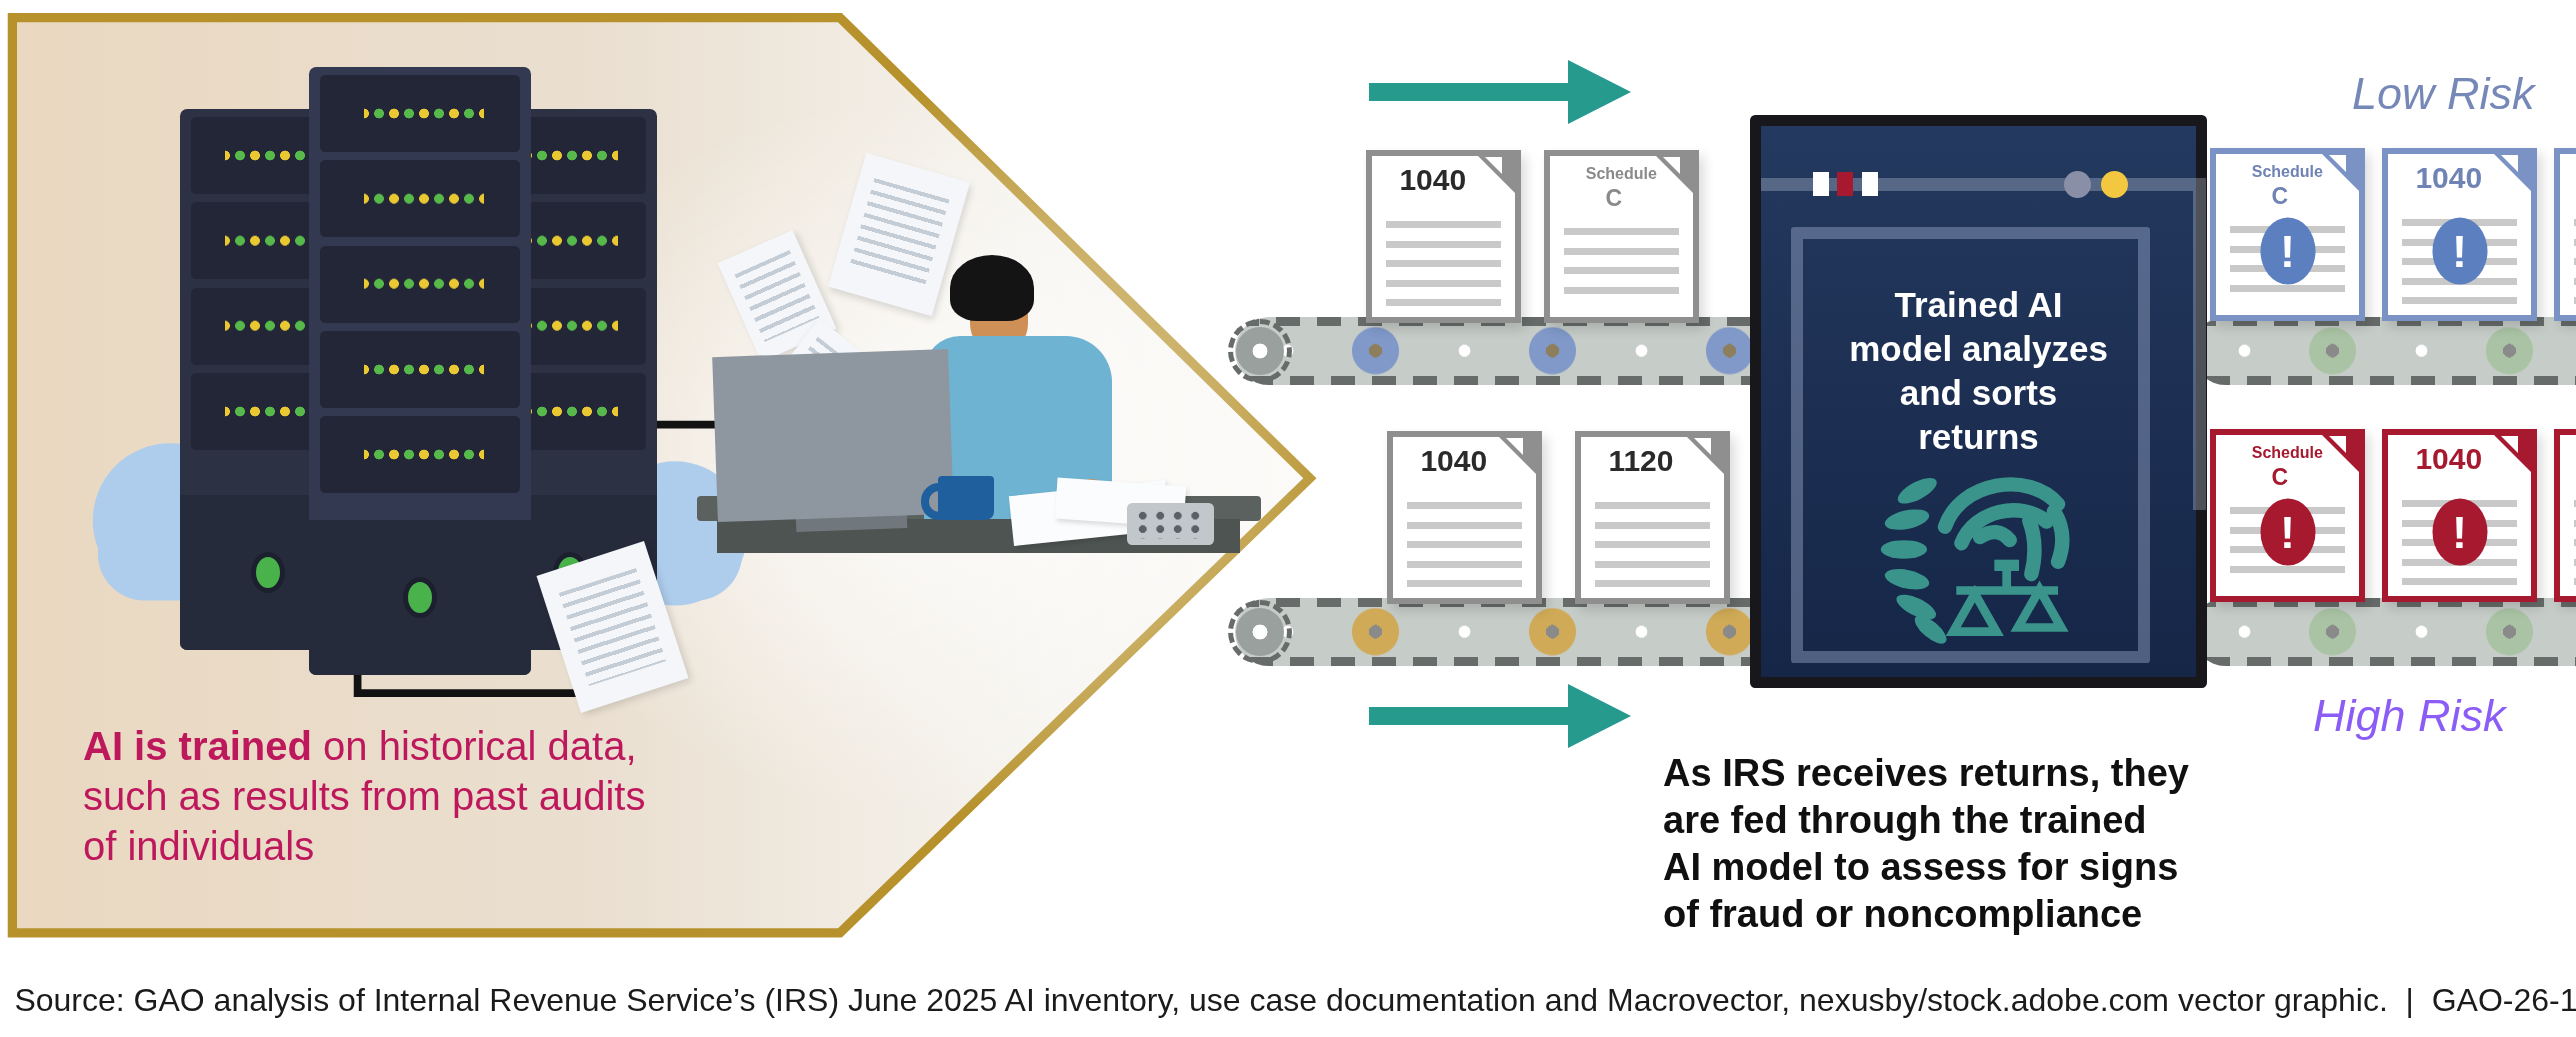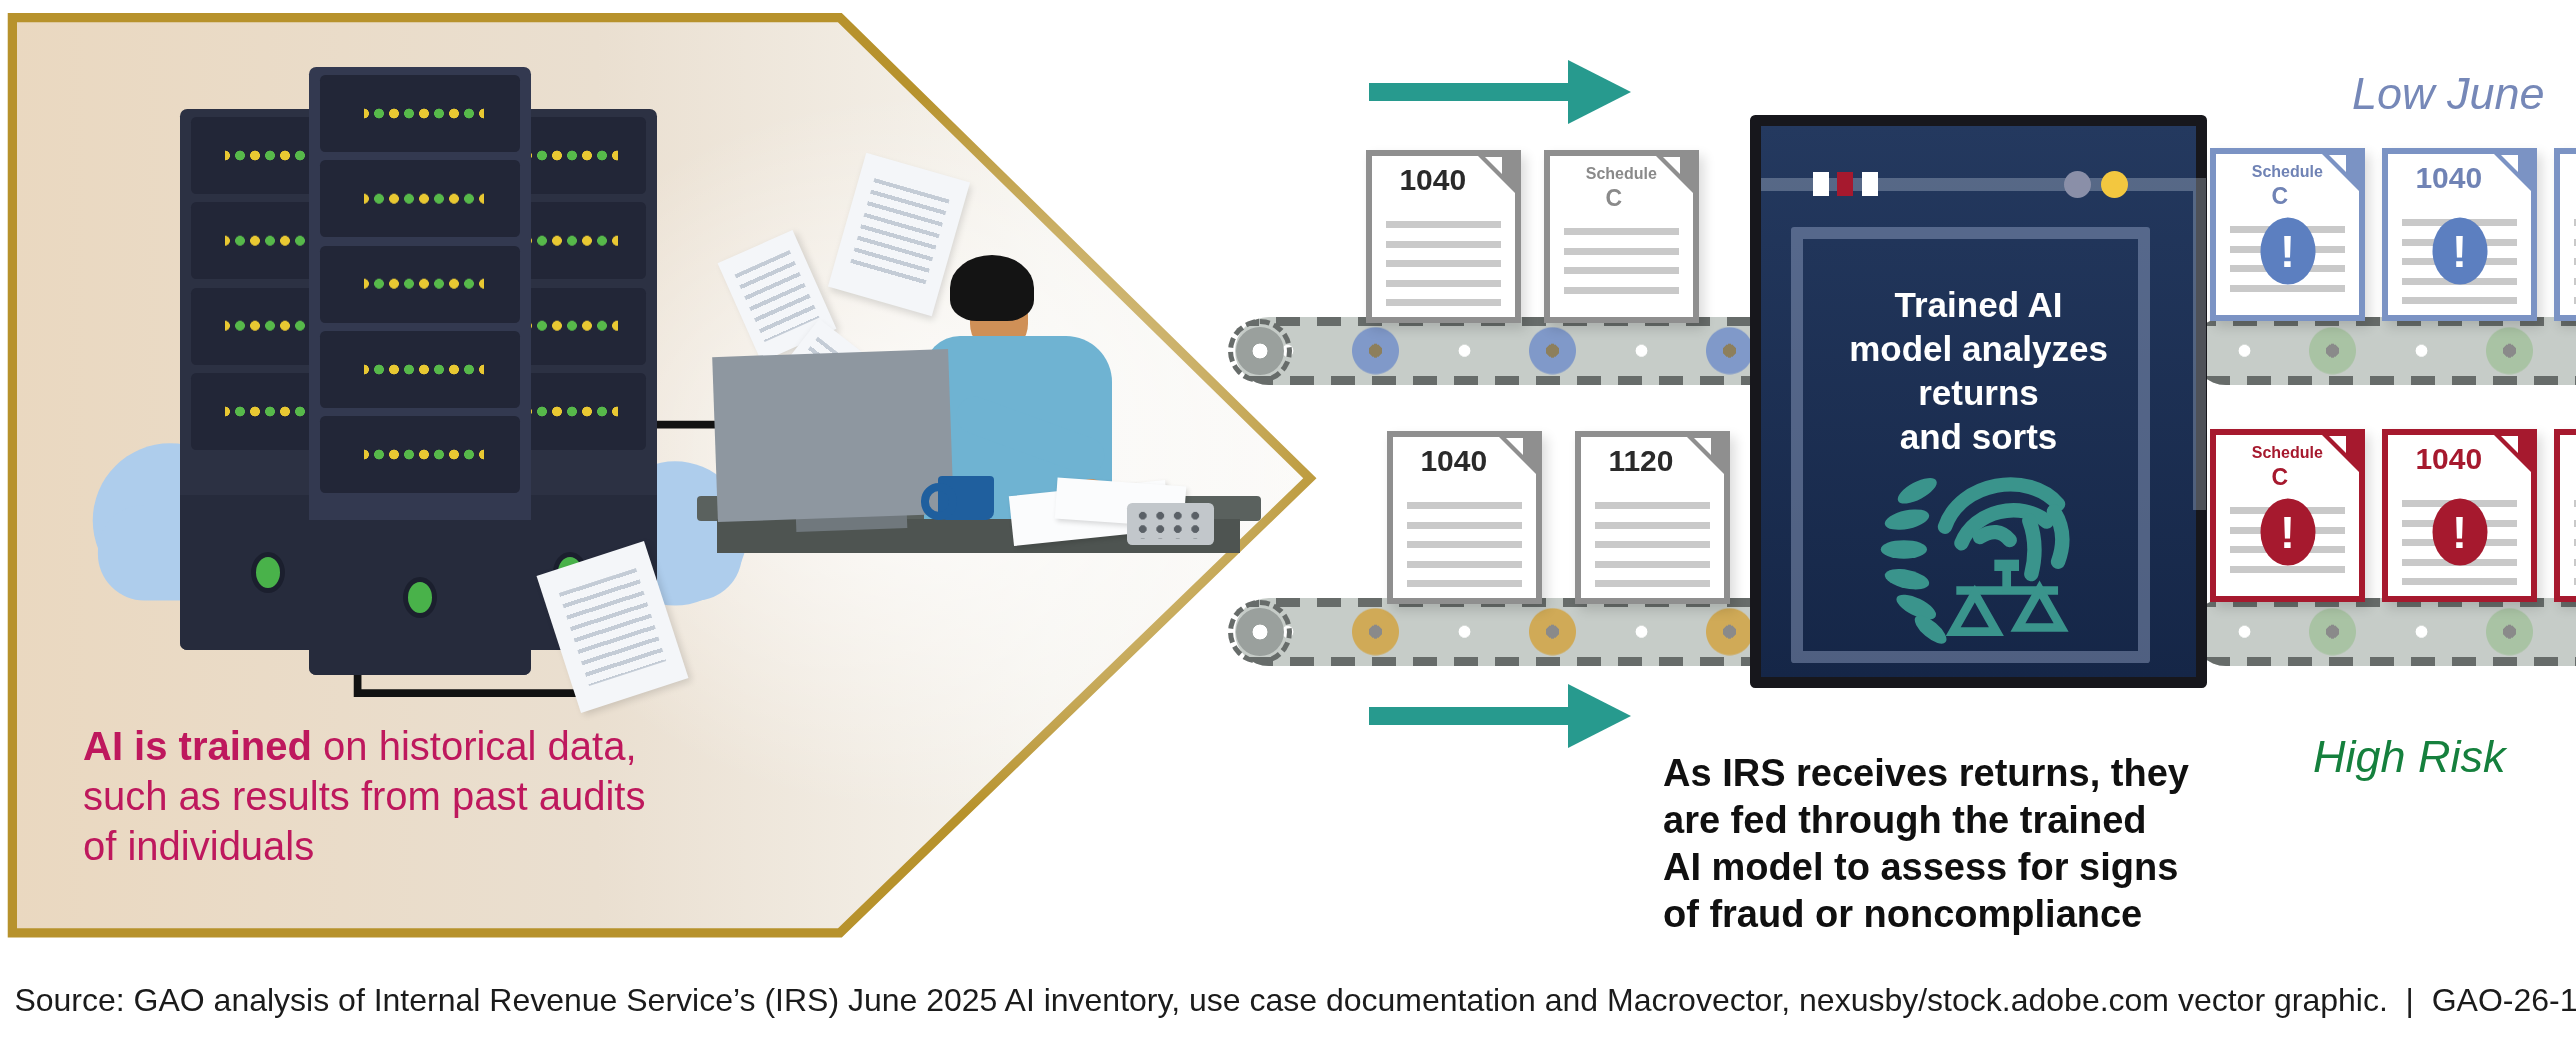--- a/index.html
+++ b/index.html
@@ -236,22 +236,22 @@
     <div class="frameL"></div>
     <div class="frame1"></div>
     <span class="sq" style="left:52px;background:#fff"></span>
     <span class="sq" style="left:76px;background:#a6192e"></span>
     <span class="sq" style="left:101px;background:#fff"></span>
     <span class="dot" style="left:303px;background:#8a8fa8"></span>
     <span class="dot" style="left:340px;background:#f3c73f"></span>
     <div class="aititle">
       <div>Trained AI</div>
       <div>model analyzes</div>
+      <div>and sorts</div>
       <div>returns</div>
-      <div>and sorts</div>
     </div>
     <svg style="position:absolute;left:118px;top:335px" width="206" height="185" viewBox="0 0 400 360">
       <g fill="#3a948c">
         <ellipse cx="74" cy="58" rx="42" ry="17" transform="rotate(-28 74 58)"></ellipse>
         <ellipse cx="54" cy="114" rx="44" ry="18" transform="rotate(-12 54 114)"></ellipse>
         <ellipse cx="48" cy="172" rx="45" ry="18"></ellipse>
         <ellipse cx="54" cy="230" rx="44" ry="18" transform="rotate(12 54 230)"></ellipse>
         <ellipse cx="72" cy="284" rx="42" ry="17" transform="rotate(26 72 284)"></ellipse>
         <ellipse cx="100" cy="328" rx="38" ry="16" transform="rotate(40 100 328)"></ellipse>
       </g>
@@ -265,21 +265,21 @@
       <g fill="none" stroke="#3a948c" stroke-width="17">
         <path d="M150 252 H 348"></path>
         <path d="M248 212 v 42"></path>
         <path d="M186 258 l -42 74 h 84 z"></path>
         <path d="M312 250 l -42 74 h 84 z"></path>
       </g>
       <rect x="224" y="192" width="48" height="22" fill="#3a948c"></rect>
     </svg>
   </div>
 
-  <div class="risklabel" style="left:2352px;top:68px;color:#7688b8">Low June</div>
+  <div class="risklabel" style="left:2352px;top:68px;color:#7688b8">Low Risk</div>
 
   <div class="form f-blue f-sch" style="left:2210px;top:148px">
     <span class="fold"></span>
     <span class="ft">Schedule</span>
     <span class="ft2">C</span>
     <div class="flines"></div>
     <span class="badge">!</span>
   </div>
   <div class="form f-blue" style="left:2382px;top:148px">
     <span class="fold"></span>
@@ -307,21 +307,21 @@
     <div class="flines"></div>
     <span class="badge">!</span>
   </div>
   <div class="form f-red" style="left:2554px;top:429px">
 
     <span class="ft">1120</span>
     <div class="flines"></div>
 
   </div>
 
-  <div class="risklabel" style="left:2313px;top:731px;color:#15803d">High Risk</div>
+  <div class="risklabel" style="left:2313px;top:690px;color:#8b5cf6">High Risk</div>
 
   <div class="cap" style="left:1663px;top:750px;width:670px">
     <div>As IRS receives returns, they</div>
     <div>are fed through the trained</div>
     <div>AI model to assess for signs</div>
     <div>of fraud or noncompliance</div>
   </div>
 
   <div class="source" style="left:14.4px;top:982px">Source: GAO analysis of Internal Revenue Service’s (IRS) June 2025 AI inventory, use case documentation and Macrovector, nexusby/stock.adobe.com vector graphic.  |  GAO-26-107522</div>
 

